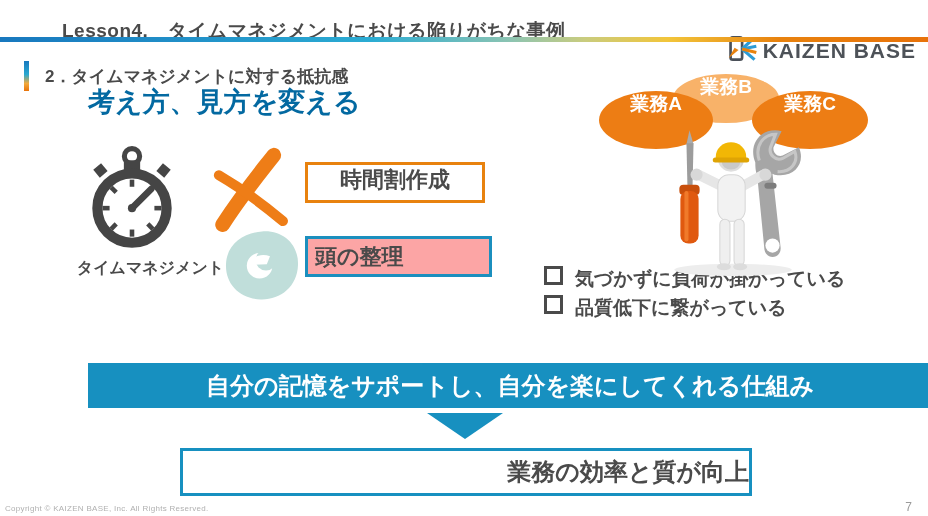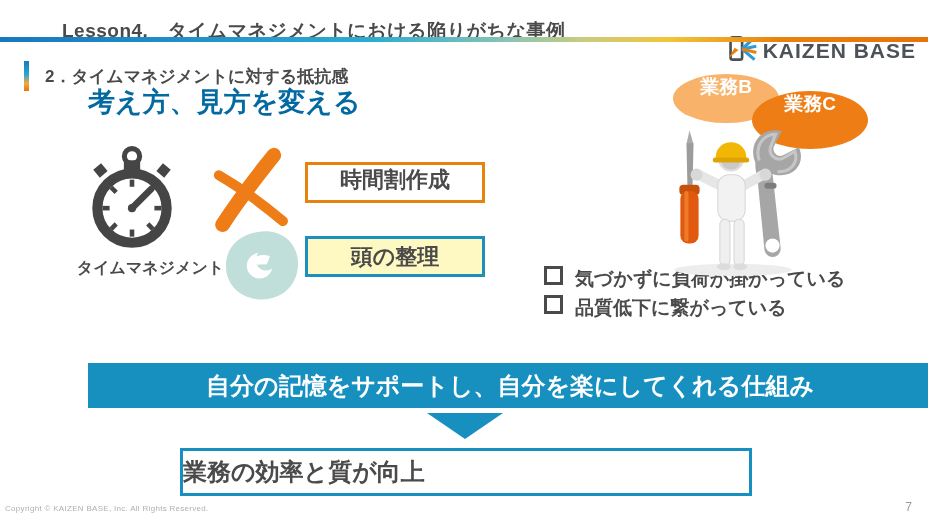--- a/index.html
+++ b/index.html
@@ -29,21 +29,21 @@
   .stopwatch{position:absolute;left:76px;top:144px;}
   .stopwatch-label{position:absolute;left:48px;top:258px;width:205px;text-align:center;font-size:16px;font-weight:bold;color:#4a4a4a;white-space:nowrap;}
   .x-mark{position:absolute;left:204px;top:146px;}
   .o-mark{position:absolute;left:222px;top:228px;}
   .ng-box{
     position:absolute;left:305px;top:162px;width:174px;height:35px;border:3px solid #e8820e;
     display:flex;justify-content:center;font-size:22px;font-weight:bold;color:#4a4a4a;background:#fff;
   }
   .ok-box{
     position:absolute;left:305px;top:236px;width:174px;height:35px;border:3px solid #1b8fbe;
-    display:flex;align-items:center;justify-content:center;font-size:22px;font-weight:bold;color:#4a4a4a;background:#fef9c3;
+    display:flex;align-items:center;font-size:22px;font-weight:bold;color:#4a4a4a;background:#fca5a5;padding-left:7px;
   }
   
   .task-ellipse{
     position:absolute;border-radius:50%;display:flex;justify-content:center;
     color:#fff;font-size:19px;font-weight:bold;white-space:nowrap;
   }
   .task-b{left:673px;top:74px;width:106px;height:49px;background:#f8b269;z-index:1;}
   .task-a{left:599px;top:91px;width:114px;height:58px;background:#ed7d14;z-index:2;}
   .task-c{left:752px;top:91px;width:116px;height:58px;background:#ed7d14;z-index:2;}
   .worker{position:absolute;left:650px;top:124px;z-index:3;}
@@ -55,21 +55,21 @@
   .banner{
     position:absolute;left:88px;top:363px;width:844px;height:45px;background:#1790c0;
     display:flex;align-items:center;justify-content:center;color:#ffffff;font-size:24px;font-weight:bold;white-space:nowrap;
   }
   .down-arrow{
     position:absolute;left:427px;top:413px;width:0;height:0;
     border-left:38px solid transparent;border-right:38px solid transparent;border-top:26px solid #1790c0;
   }
   .result-box{
     position:absolute;left:180px;top:448px;width:566px;height:42px;border:3px solid #1790c0;background:#fff;
-    display:flex;align-items:center;justify-content:flex-start;font-size:24px;font-weight:bold;color:#4a4a4a;white-space:nowrap;
+    display:flex;align-items:center;justify-content:flex-end;font-size:24px;font-weight:bold;color:#4a4a4a;white-space:nowrap;
   }
   
   .footer-copyright{position:absolute;left:5px;bottom:3px;font-size:8px;color:#b0b0b0;letter-spacing:.3px;}
   .footer-page{position:absolute;right:16px;bottom:2px;font-size:12px;color:#9a9a9a;}
 </style>
 </head>
 <body>
 
 <div class="slide">
 
@@ -138,20 +138,23 @@
   <div class="ng-box">
     <span>時間割作成</span>
   </div>
   <div class="ok-box">
     <span>頭の整理</span>
   </div>
 
   <div class="task-ellipse task-b">
     <span>業務B</span>
   </div>
+  <div class="task-ellipse task-a">
+    <span>業務A</span>
+  </div>
   <div class="task-ellipse task-c">
     <span>業務C</span>
   </div>
 
   <div class="worker">
     <svg width="162" height="154" viewBox="0 0 160 152">
       <ellipse cx="82" cy="144" rx="58" ry="6" fill="#ededed"></ellipse>
 
       <path d="M36 20 L39 6 L43 20 Z" fill="#ababab"></path>
       <path d="M36 19 L43 19 L42 62 L37 62 Z" fill="#9c9c9c"></path>

